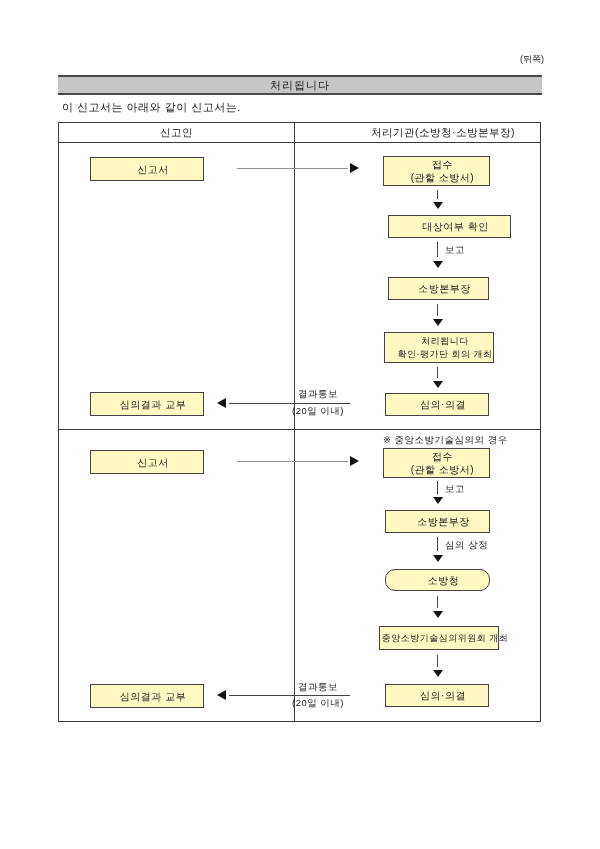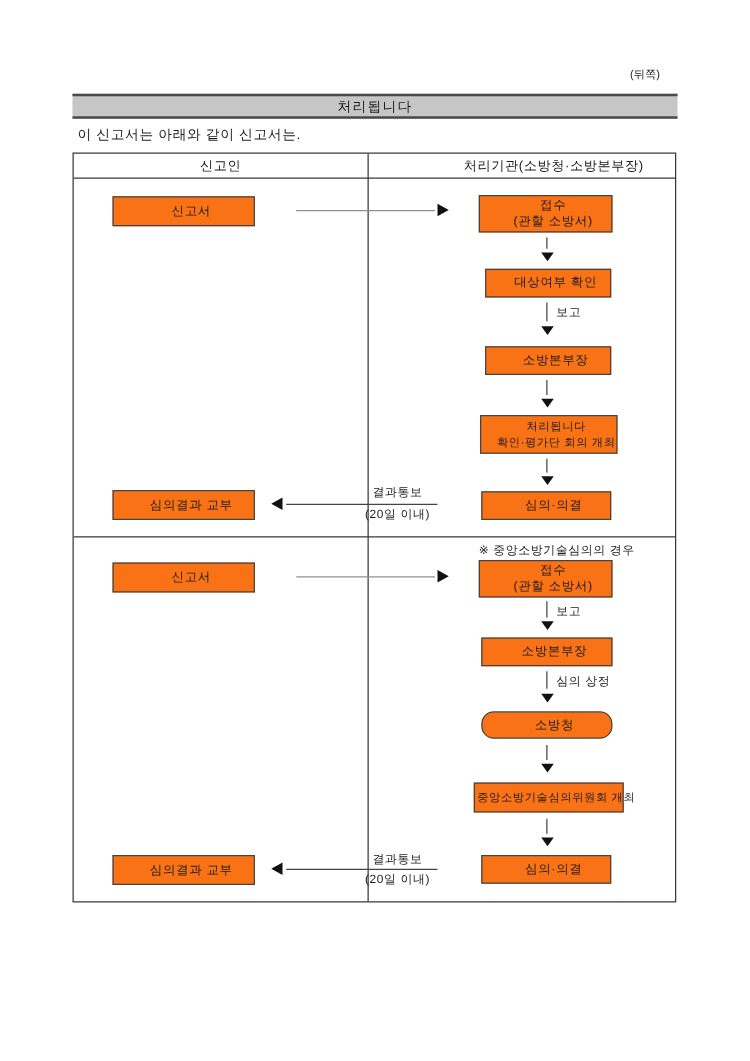--- a/index.html
+++ b/index.html
@@ -3,54 +3,54 @@
 <meta charset="utf-8">
 <style>
   * { margin:0; padding:0; box-sizing:border-box; }
   html,body { background:#ffffff; }
   .page {
     position:relative; width:600px; height:849px; background:#ffffff;
     font-family:"Liberation Sans","DejaVu Sans",sans-serif; color:#1a1a1a;
     overflow:hidden;
   }
   .abs { position:absolute; }
-  .back-label { top:53px; right:72px; font-size:9px; color:#222; }
+  .back-label { top:53px; right:56px; font-size:9px; color:#222; }
   .title-bar {
     left:58px; top:75px; width:484px; height:20px;
     background:#c6c6c6; border-top:2px solid #4a4a4a; border-bottom:2px solid #4a4a4a;
     display:flex; align-items:center; justify-content:center;
     font-size:11px; letter-spacing:1px;
   }
   .intro { left:62px; top:100px; font-size:11px; letter-spacing:0.5px; }
   .ptable { left:58px; top:122px; width:483px; height:600px; border:1px solid #3a3a3a; }
   .thead { display:flex; height:20px; border-bottom:1px solid #3a3a3a;gap:39px; }
   .th { display:flex; align-items:center; justify-content:center; font-size:10.5px; letter-spacing:0.5px; }
   .th-left { width:235px; }
   .th-right { flex:1;margin-left:13px; }
   .vdiv { position:absolute; left:235px; top:0; bottom:0; width:1px; background:#3a3a3a; }
   .hdiv { position:absolute; left:0; right:0; top:306px; height:1px; background:#3a3a3a; }
   .fbox {
-    position:absolute; border:1px solid #444; background:#f97316;
+    position:absolute; border:1px solid #444; background:#fef9c3;
     display:flex; flex-direction:column; align-items:center; justify-content:center;
     text-align:center; font-size:10px; line-height:13px; letter-spacing:0.5px; white-space:nowrap;padding-left:12px;
   }
   .vline { position:absolute; width:1px; background:#444; }
   .hline-gray { position:absolute; height:1px; background:#909090; }
   .hline-dark { position:absolute; height:1px; background:#444; }
   .tri-down { position:absolute; width:0; height:0;
     border-left:5px solid transparent; border-right:5px solid transparent; border-top:7px solid #111; }
   .tri-right { position:absolute; width:0; height:0;
     border-top:5px solid transparent; border-bottom:5px solid transparent; border-left:9px solid #111; }
   .tri-left { position:absolute; width:0; height:0;
     border-top:5px solid transparent; border-bottom:5px solid transparent; border-right:9px solid #111; }
   .slabel { position:absolute; font-size:9.5px; letter-spacing:0.5px; white-space:nowrap;text-align:center; }
   
   .f1-applicant { left:90px; top:157px; width:114px; height:24px; }
   .f1-receipt   { left:383px; top:156px; width:107px; height:30px; }
-  .f1-check     { left:388px; top:215px; width:101px; height:23px; }
+  .f1-check     { left:388px; top:215px; width:123px; height:23px; }
   .f1-hq        { left:388px; top:277px; width:101px; height:23px; }
   .f1-eval      { left:384px; top:332px; width:110px; height:31px; font-size:9px; }
   .f1-decision  { left:385px; top:393px; width:104px; height:23px; }
   .f1-result    { left:90px;  top:392px; width:114px; height:24px; }
   .f2-applicant { left:90px; top:450px; width:114px; height:24px; }
   .f2-receipt   { left:383px; top:448px; width:107px; height:30px; }
   .f2-hq        { left:385px; top:510px; width:105px; height:23px; }
   .f2-agency    { left:385px; top:569px; width:105px; height:22px;border-radius:10px; }
   .f2-committee { left:379px; top:626px; width:120px; height:24px; font-size:9px; }
   .f2-decision  { left:385px; top:684px; width:104px; height:23px; }

